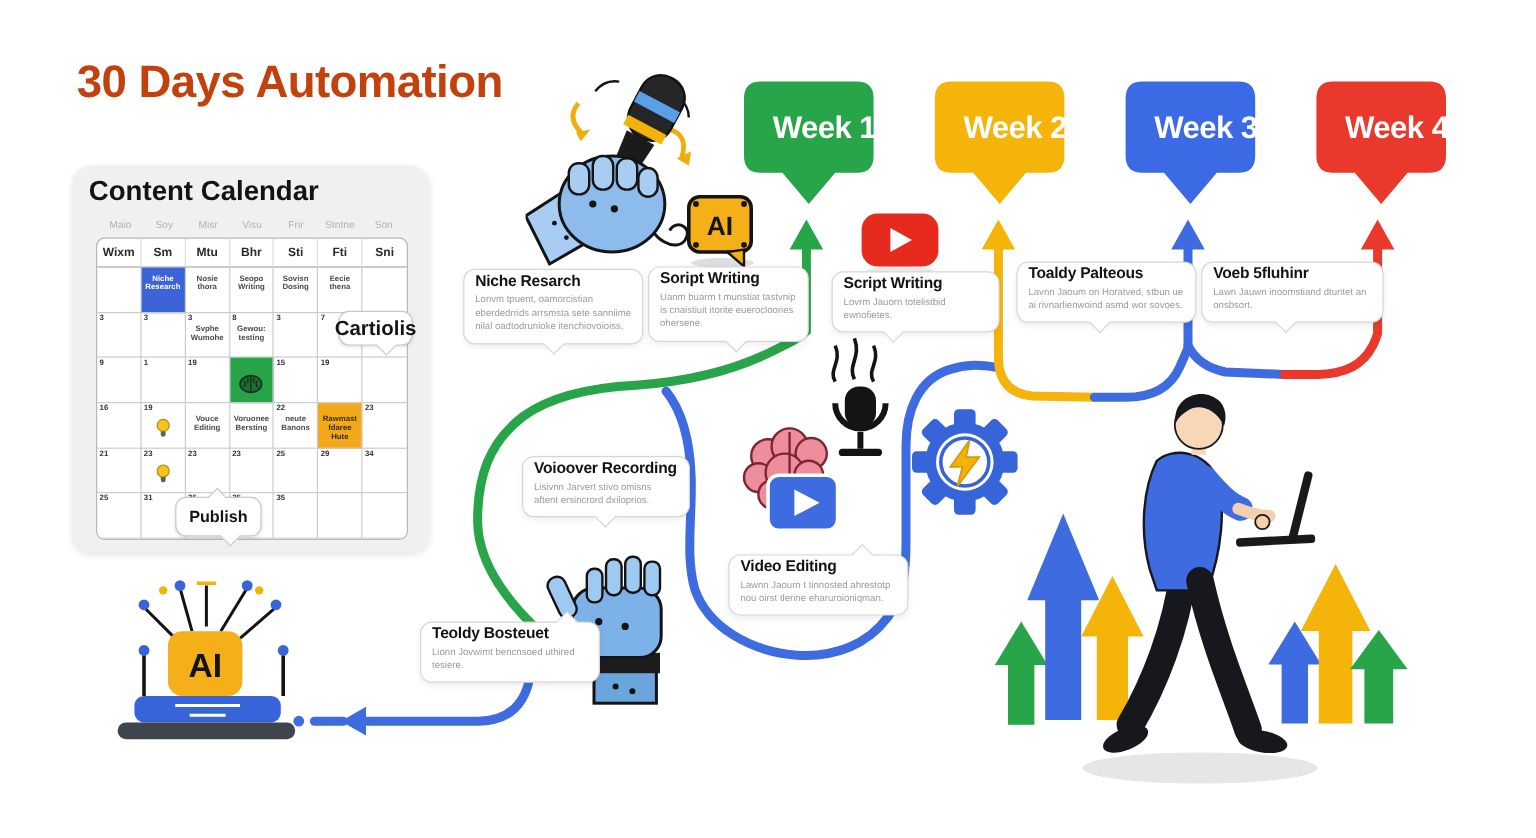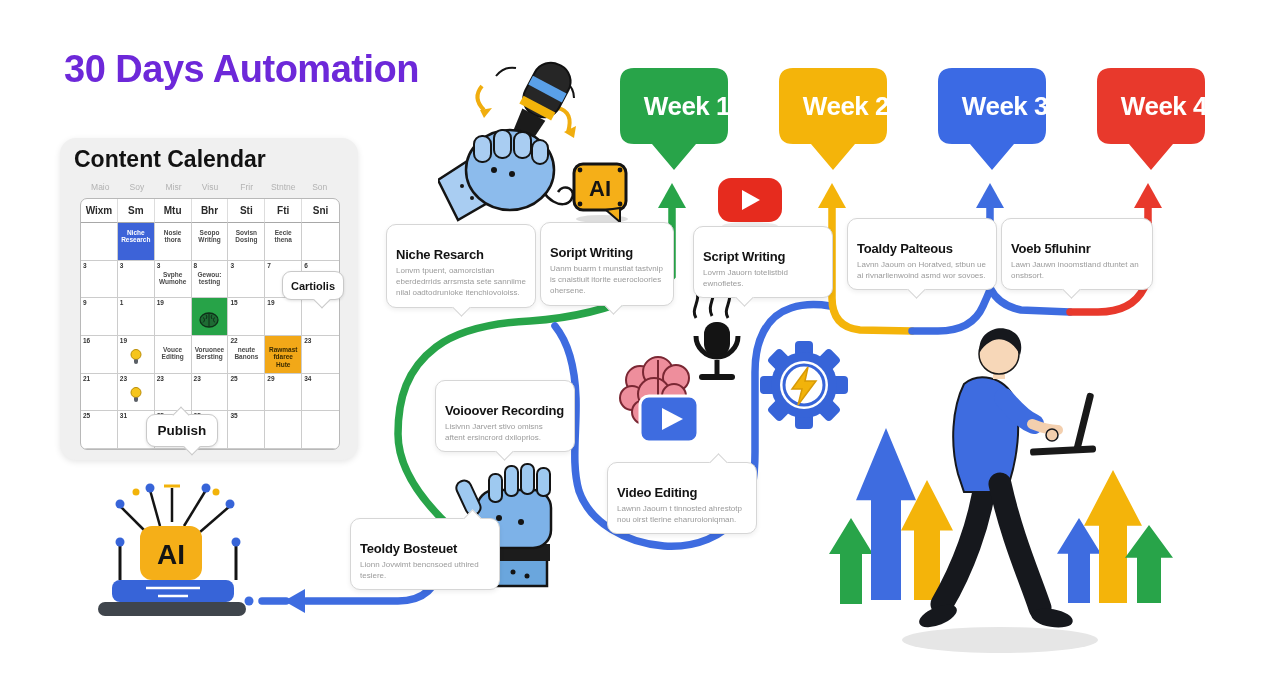--- a/index.html
+++ b/index.html
@@ -1,19 +1,19 @@
 <!DOCTYPE html>
 <html><head>
 <meta charset="utf-8">
 <style>
   html,body{margin:0;padding:0;background:#fff}
   .stage{position:relative;width:1280px;height:698px;background:#ffffff;overflow:hidden;
          font-family:"Liberation Sans",sans-serif;}
   h1.title{position:absolute;left:64px;top:48px;margin:0;font-size:38px;font-weight:800;
-           color:#6d28d9;letter-spacing:-.5px;z-index:6}
+           color:#c2410c;letter-spacing:-.5px;z-index:6}
   
   .calendar{position:absolute;left:60px;top:138px;width:298px;height:322px;background:#f0f0f0;
             border-radius:16px;box-shadow:0 2px 6px rgba(0,0,0,.10);z-index:4}
   .cal-title{position:absolute;left:14px;top:8px;font-size:23px;font-weight:bold;color:#121212}
   .ghost-row{position:absolute;left:22px;top:44px;width:256px;display:flex}
   .ghost-row span{flex:1;text-align:center;font-size:8.5px;color:#b2b2b2}
   .cal-table{position:absolute;left:20px;top:60px;width:258px;height:250px;background:#fff;
              border:1px solid #b8b8b8;border-radius:7px;overflow:hidden;display:grid;
              grid-template-columns:repeat(7,1fr);grid-template-rows:24px repeat(6,1fr)}
   .cal-h{font-size:10px;font-weight:bold;color:#2a2a2a;display:flex;align-items:center;
@@ -27,31 +27,31 @@
                  line-height:1.15;color:#4a4a4a}
   .cal-cell.r0 .txt{margin-top:5px}
   .bg-blue{background:#3d63d8}.bg-blue .txt{color:#fff}
   .bg-green{background:#27a348}
   .bg-orange{background:#f2a818}.bg-orange .txt{color:#3c2c00}
   .cell-icon{position:absolute;left:50%;top:58%;transform:translate(-50%,-50%)}
   
   .bubble{position:absolute;background:#fff;border:1.5px solid #c9c9c9;border-radius:9px;
           font-weight:bold;color:#141414;display:flex;align-items:center;justify-content:center;
           box-shadow:0 1px 3px rgba(0,0,0,.12);z-index:32}
-  #cartiolis{left:282px;top:271px;width:60px;height:27px;font-size:11px}
+  #cartiolis{left:282px;top:259px;width:60px;height:27px;font-size:17px}
   #publish{left:146px;top:414px;width:70px;height:31px;font-size:13.5px}
   .bubble::after{content:'';position:absolute;bottom:-6.5px;left:55%;width:11px;height:11px;
           background:#fff;border-right:1.5px solid #c9c9c9;border-bottom:1.5px solid #c9c9c9;
           transform:rotate(45deg)}
   #publish::before{content:'';position:absolute;top:-6.5px;left:40%;width:11px;height:11px;
           background:#fff;border-left:1.5px solid #c9c9c9;border-top:1.5px solid #c9c9c9;
           transform:rotate(45deg)}
   
   .callout{position:absolute;background:#fff;border:1.5px solid #d6d6d6;border-radius:10px;
-           padding:22px 9px 8px;box-shadow:0 2px 5px rgba(0,0,0,.07);z-index:30}
+           padding:1px 9px 8px;box-shadow:0 2px 5px rgba(0,0,0,.07);z-index:30}
   .callout h3{margin:0 0 3px;font-size:13px;color:#131313;letter-spacing:-.2px}
   .callout p{margin:0;font-size:8px;line-height:1.4;color:#9b9b9b}
   .callout.tail-b::after{content:'';position:absolute;bottom:-7px;left:var(--tx);width:12px;
            height:12px;background:#fff;border-right:1.5px solid #d6d6d6;
            border-bottom:1.5px solid #d6d6d6;transform:rotate(45deg)}
   .callout.tail-t::after{content:'';position:absolute;top:-7px;left:var(--tx);width:12px;
            height:12px;background:#fff;border-left:1.5px solid #d6d6d6;
            border-top:1.5px solid #d6d6d6;transform:rotate(45deg)}
   
   .week-tag{position:absolute;top:66px;width:112px;height:108px;z-index:25}

